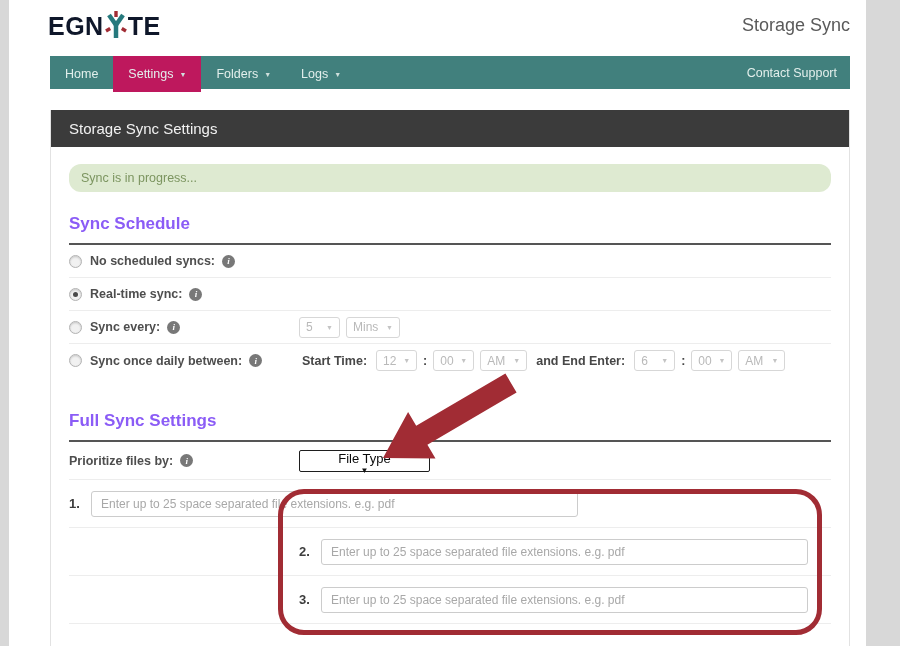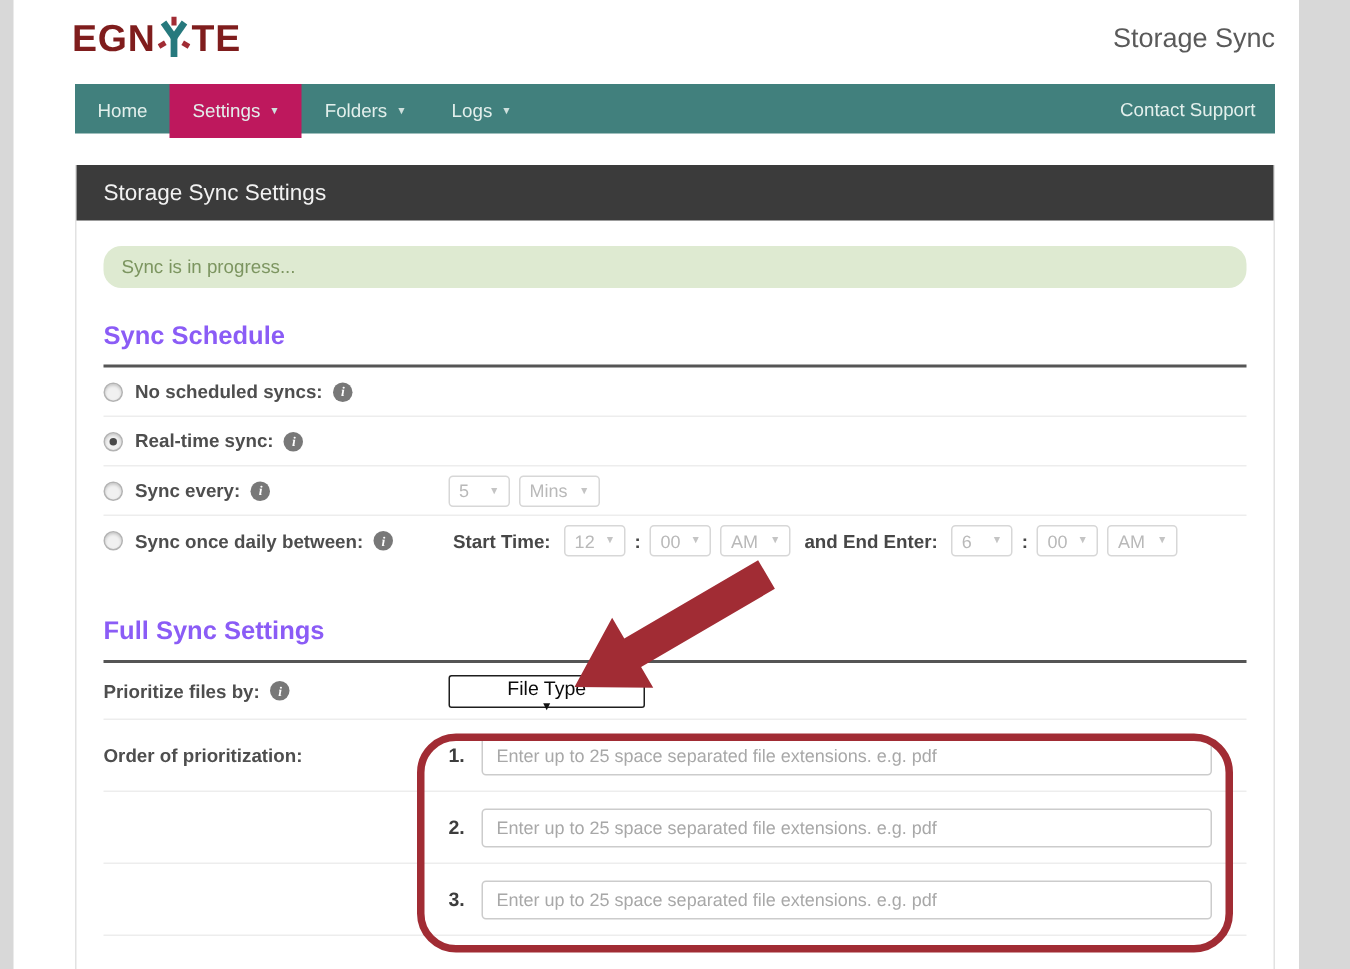--- a/index.html
+++ b/index.html
@@ -6,21 +6,21 @@
   html,body { width:900px; height:646px; }
   body { font-family:"Liberation Sans", sans-serif; background:#ffffff; }
   .page { position:relative; width:900px; height:646px; background:#fff; overflow:hidden; }
 
   .edge { position:absolute; top:0; height:646px; background:#d8d8d8; }
   .edge.left { left:0; width:9px; }
   .edge.right { left:866px; width:34px; }
 
   
   .logo { position:absolute; left:48px; top:10px; display:flex; align-items:center; height:32px; }
-  .logo-text { font-size:25px; font-weight:800; color:#7f1d1d; letter-spacing:.5px; line-height:30px;text-align:right; }
+  .logo-text { font-size:25px; font-weight:800; color:#0f172a; letter-spacing:.5px; line-height:30px;text-align:right; }
   .logo-mark { width:22px; height:30px; margin:0 1px; }
   .app-title { position:absolute; right:50px; top:15px; font-size:18px; color:#5a5a5a; }
 
   
   .nav { position:absolute; left:50px; top:56px; width:800px; height:33px;
          background:#41807d; display:flex; align-items:stretch; color:#e3efec; font-size:12.5px; }
   .nav-item { display:flex; align-items:center; padding:18px 15px; cursor:pointer; white-space:nowrap; }
   .nav-item.active { background:#be185d; }
   .nav-caret { font-size:7px; margin-left:6px; color:#cfe0dd; }
   .nav-right { margin-left:auto; display:flex; }
@@ -216,23 +216,20 @@
           <span class="lbl">Prioritize files by:</span>
           <span class="info">i</span>
         </div>
         <span class="dropdown-dark">
           <span>File Type</span>
           <span class="caret">▼</span>
         </span>
       </div>
 
       <div class="row order-row">
-        <div class="row-label">
-          <span class="lbl">Order of prioritization:</span>
-        </div>
         <span class="order-num">1.</span>
         <input class="ext-input" type="text" placeholder="Enter up to 25 space separated file extensions. e.g. pdf" style="">
       </div>
 
       <div class="row order-row">
         <div class="row-label"></div>
         <span class="order-num">2.</span>
         <input class="ext-input" type="text" placeholder="Enter up to 25 space separated file extensions. e.g. pdf" style="">
       </div>
 

